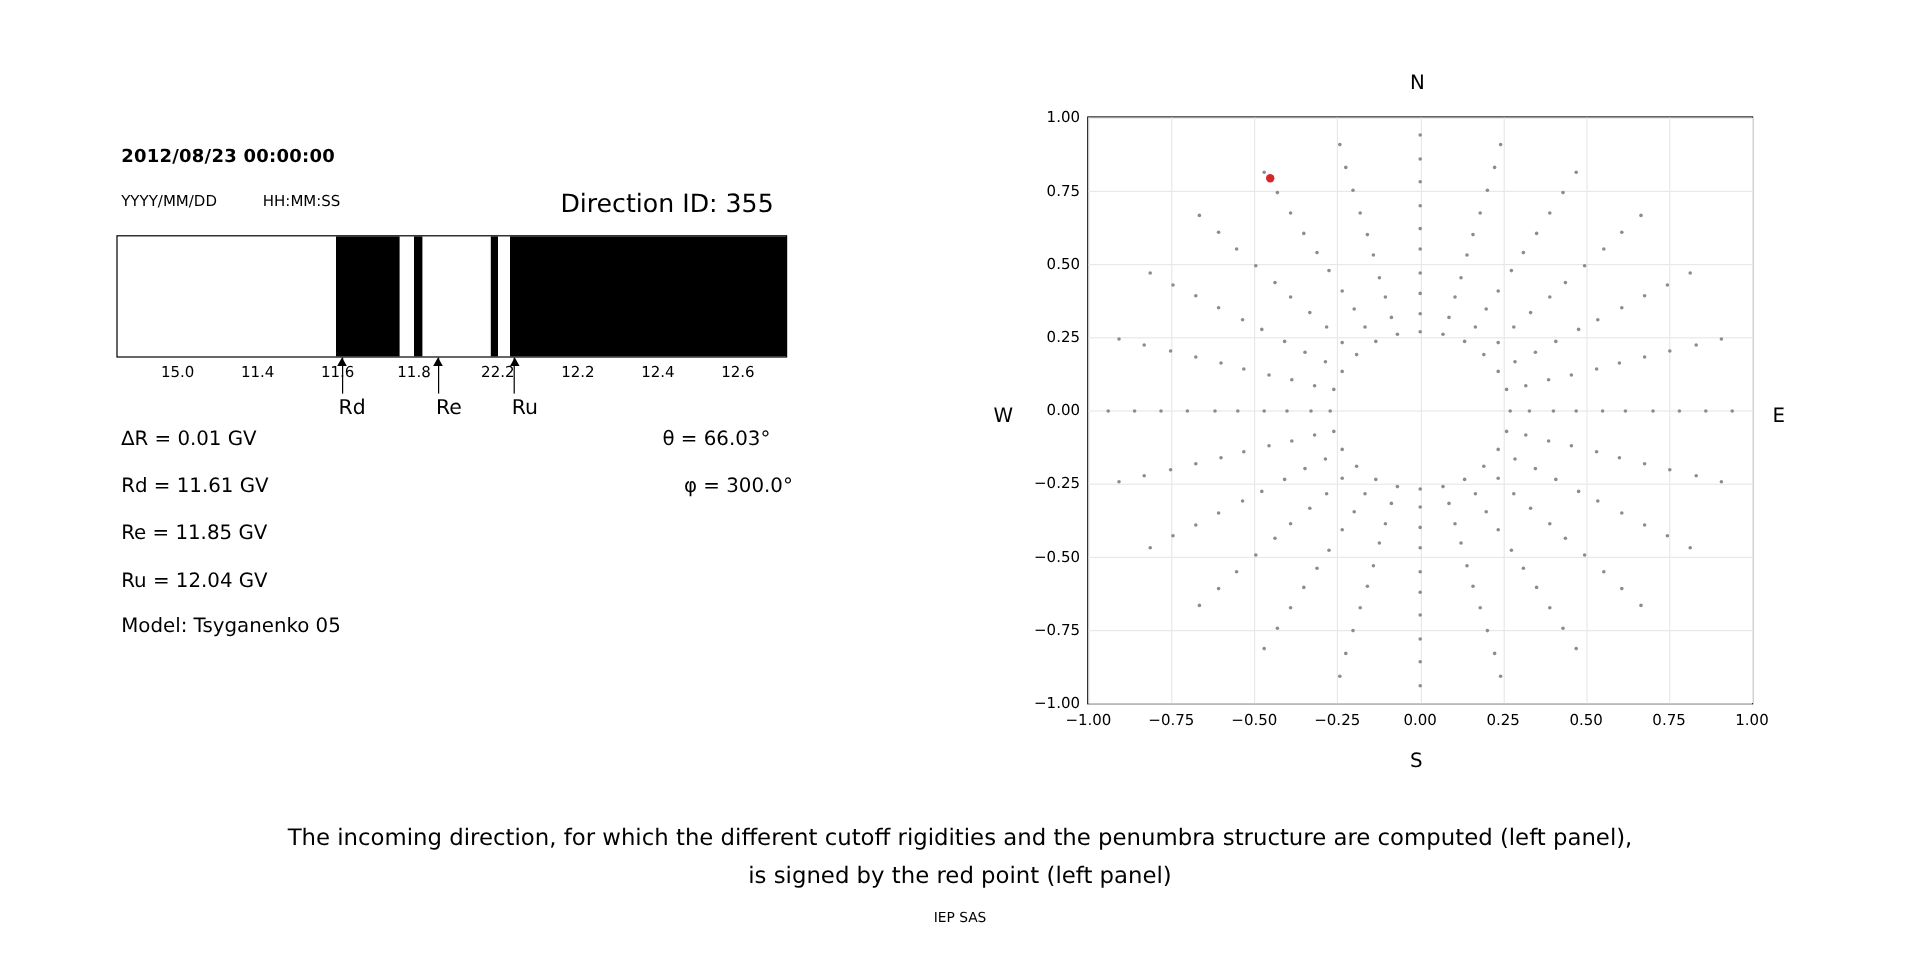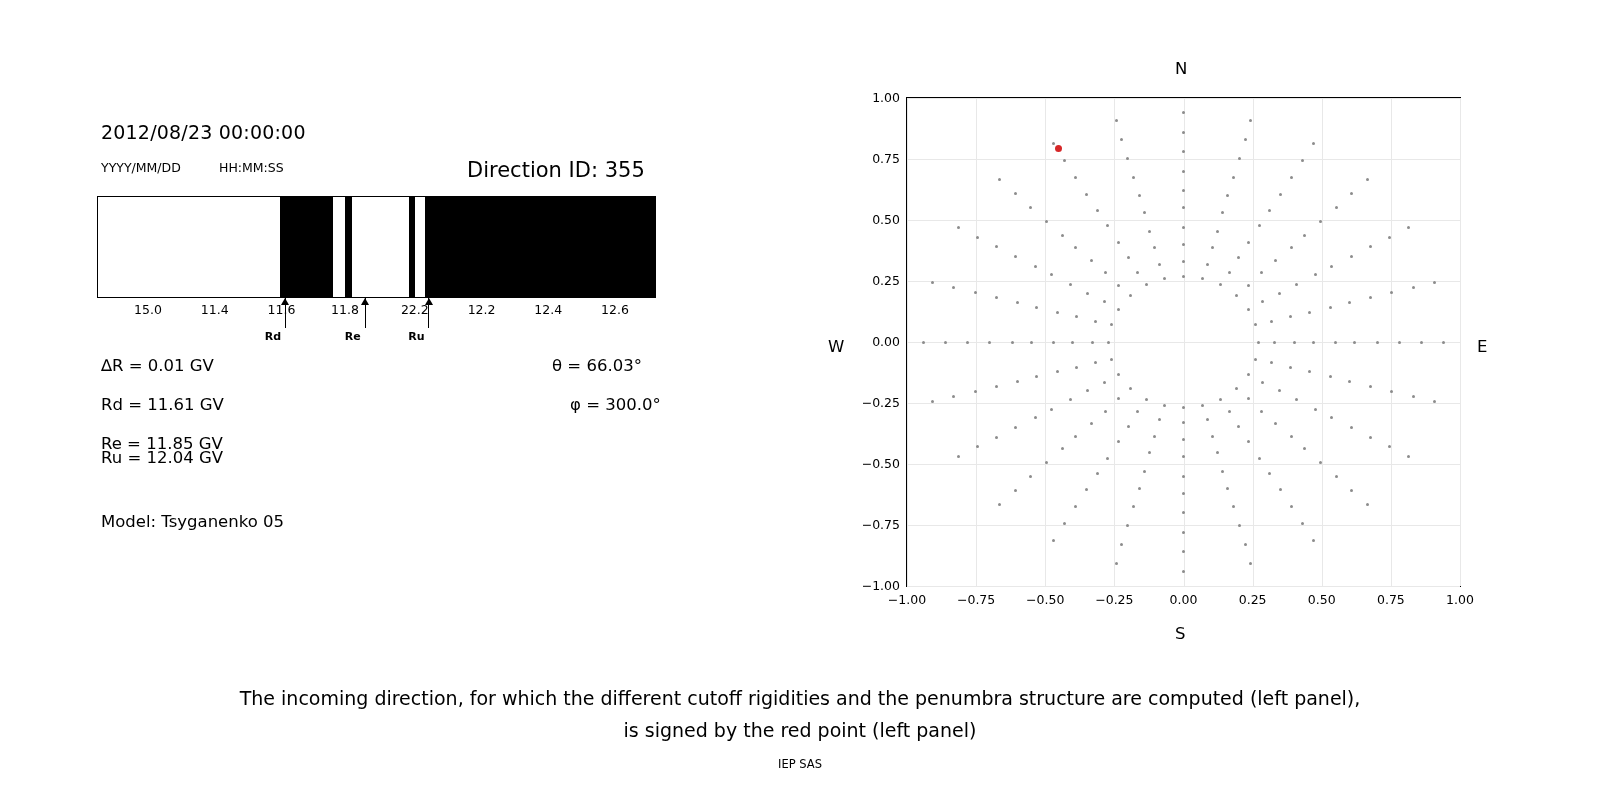--- a/index.html
+++ b/index.html
@@ -10,21 +10,21 @@
     color:#000000;
     position:relative;
     overflow:hidden;
   }
   .abs{position:absolute;}
 
   
   #left-panel{left:0;top:0;width:800px;height:680px;}
 
   #datetime-text{
-    left:101px;top:121px;font-size:19px;letter-spacing:0.2px;
+    left:101px;top:121px;font-size:15px;letter-spacing:0.2px;font-weight:bold;
   }
   #date-format-label{left:101px;top:160px;font-size:12.5px;}
   #time-format-label{left:219px;top:160px;font-size:12.5px;}
   #direction-id-text{left:467px;top:158px;font-size:21px;text-align:right;}
 
   
   #penumbra-wrap{left:97px;top:196px;width:559px;height:102px;}
   #penumbra-axis-frame{
     position:absolute;left:0;top:0;width:559px;height:102px;
     border:1px solid #000;box-sizing:border-box;background:#fff;
@@ -33,21 +33,21 @@
 
   .tick-label{position:absolute;font-size:12.5px;text-align:center;width:60px;}
 
   
   .marker-arrow{position:absolute;width:1px;height:30px;background:#000;}
   .marker-arrow:before{
     content:"";position:absolute;left:-3.5px;top:0;
     border-left:4px solid transparent;border-right:4px solid transparent;
     border-bottom:7px solid #000;
   }
-  .marker-label{position:absolute;font-size:11px;text-align:left;width:40px;font-weight:bold;}
+  .marker-label{position:absolute;font-size:17px;text-align:right;width:40px;}
 
   
   .info-line{position:absolute;font-size:16.5px;white-space:nowrap;}
 
   
   #sky-panel{left:800px;top:0;width:800px;height:680px;}
   #sky-plot-frame{
     position:absolute;left:106px;top:97px;width:555px;height:490px;
     border:1px solid #000;box-sizing:border-box;background:#fff;
   }
@@ -97,21 +97,21 @@
       <div class="marker-label" style="left: 264.778px; top: 330px;">Rd</div>
       <div class="marker-arrow" style="left: 364.826px; top: 298px;"></div>
       <div class="marker-label" style="left: 344.826px; top: 330px;">Re</div>
       <div class="marker-arrow" style="left: 428.198px; top: 298px;"></div>
       <div class="marker-label" style="left: 408.198px; top: 330px;">Ru</div>
     </div>
 
   <div class="info-line" style="left:101px;top:356px;">∆R = 0.01 GV</div>
   <div class="info-line" style="left:101px;top:395px;">Rd = 11.61 GV</div>
   <div class="info-line" style="left:101px;top:434px;">Re = 11.85 GV</div>
-  <div class="info-line" style="left:101px;top:448px;">Ru = 12.04 GV</div>
+  <div class="info-line" style="left:101px;top:474px;">Ru = 12.04 GV</div>
   <div class="info-line" style="left:101px;top:512px;">Model: Tsyganenko 05</div>
   <div class="info-line" style="left:552px;top:356px;">θ = 66.03°</div>
   <div class="info-line" style="left:570px;top:395px;">φ = 300.0°</div>
 </div>
 
 <div class="abs" id="sky-panel">
   <div id="sky-plot-frame">
     <div id="sky-grid">
         <div class="grid-line" style="left: 0px; top: 0px; width: 1px; height: 488px;"></div>
         <div class="grid-line" style="left: 69.125px; top: 0px; width: 1px; height: 488px;"></div>

